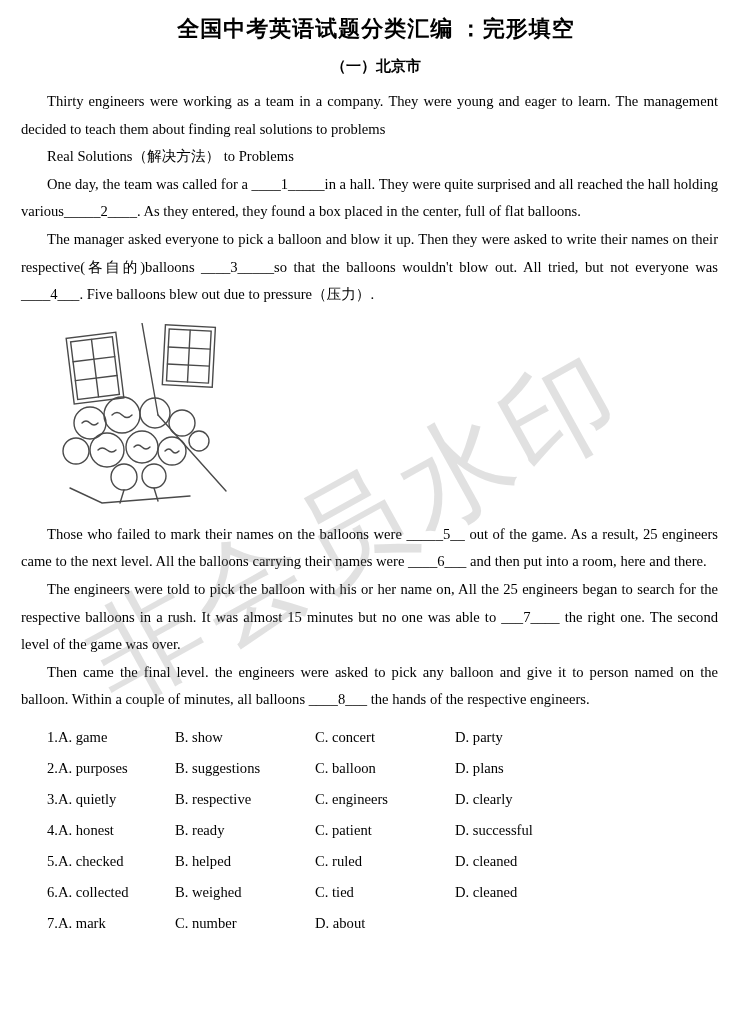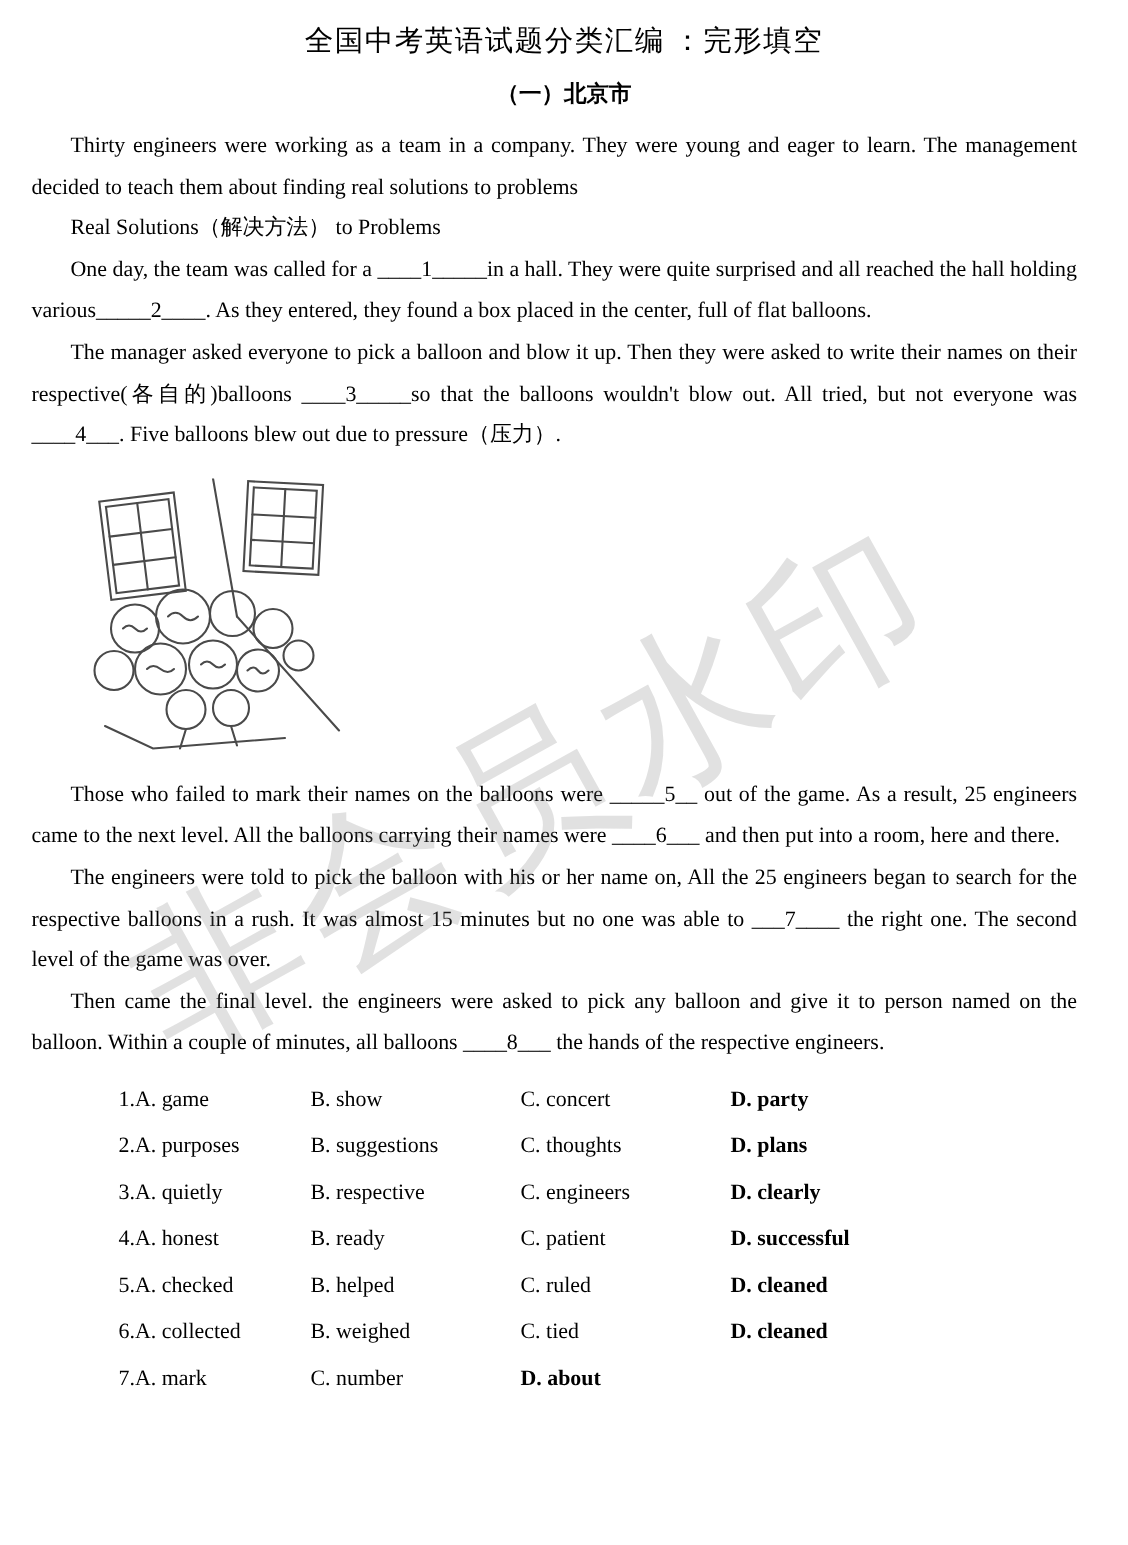--- a/index.html
+++ b/index.html
@@ -3,41 +3,41 @@
 <meta charset="utf-8">
 <style>
   html,body{margin:0;padding:0;}
   body{
     width:752px;height:1030px;background:#ffffff;color:#000;
     font-family:"Liberation Serif","DejaVu Serif",serif;
     position:relative;overflow:hidden;
   }
   .page{position:relative;width:752px;height:1030px;}
   .title{
-    margin:14px 0 4px 0;text-align:center;font-size:19px;font-weight:normal;
+    margin:14px 0 4px 0;text-align:center;font-size:22px;font-weight:bold;
     letter-spacing:1px;
   }
   .subtitle{
     margin:13px 0 0 0;text-align:center;font-size:15px;font-weight:bold;
   }
   .content{margin-top:12px;position:relative;z-index:2;}
   .para{
     margin:0 34px 0 21px;font-size:14.6px;line-height:27.6px;
     text-align:justify;text-indent:26px;
   }
   .figure{
     margin:14px 0 10px 58px;width:200px;height:188px;position:relative;z-index:1;
   }
   .figure svg{display:block;}
   .options{margin:8px 0 0 47px;font-size:14.6px;}
   .opt-row{display:flex;line-height:31px;}
-  .opt-c1{width:128px;margin-left:32px;}
+  .opt-c1{width:128px;}
   .opt-c2{width:140px;font-family:Liberation Serif, serif;}
   .opt-c3{width:140px;}
-  .opt-c4{flex:1;font-weight:bold;}
+  .opt-c4{flex:1;}
   .watermark{
     position:absolute;left:25px;top:458px;width:660px;
     text-align:center;font-size:112px;line-height:1;
     color:rgba(120,120,120,0.22);
     transform:rotate(-29deg);transform-origin:center;
     letter-spacing:6px;white-space:nowrap;
     pointer-events:none;z-index:3;
     font-family:"Liberation Sans","DejaVu Sans",sans-serif;
   }
 </style>
@@ -114,21 +114,21 @@
     <div class="options">
       <div class="opt-row">
         <span class="opt-c1">1.A. game</span>
         <span class="opt-c2">B. show</span>
         <span class="opt-c3">C. concert</span>
         <span class="opt-c4">D. party</span>
       </div>
       <div class="opt-row">
         <span class="opt-c1">2.A. purposes</span>
         <span class="opt-c2">B. suggestions</span>
-        <span class="opt-c3">C. thoughts</span>
+        <span class="opt-c3">C. balloon</span>
         <span class="opt-c4">D. plans</span>
       </div>
       <div class="opt-row">
         <span class="opt-c1">3.A. quietly</span>
         <span class="opt-c2">B. respective</span>
         <span class="opt-c3">C. engineers</span>
         <span class="opt-c4">D. clearly</span>
       </div>
       <div class="opt-row">
         <span class="opt-c1">4.A. honest</span>

